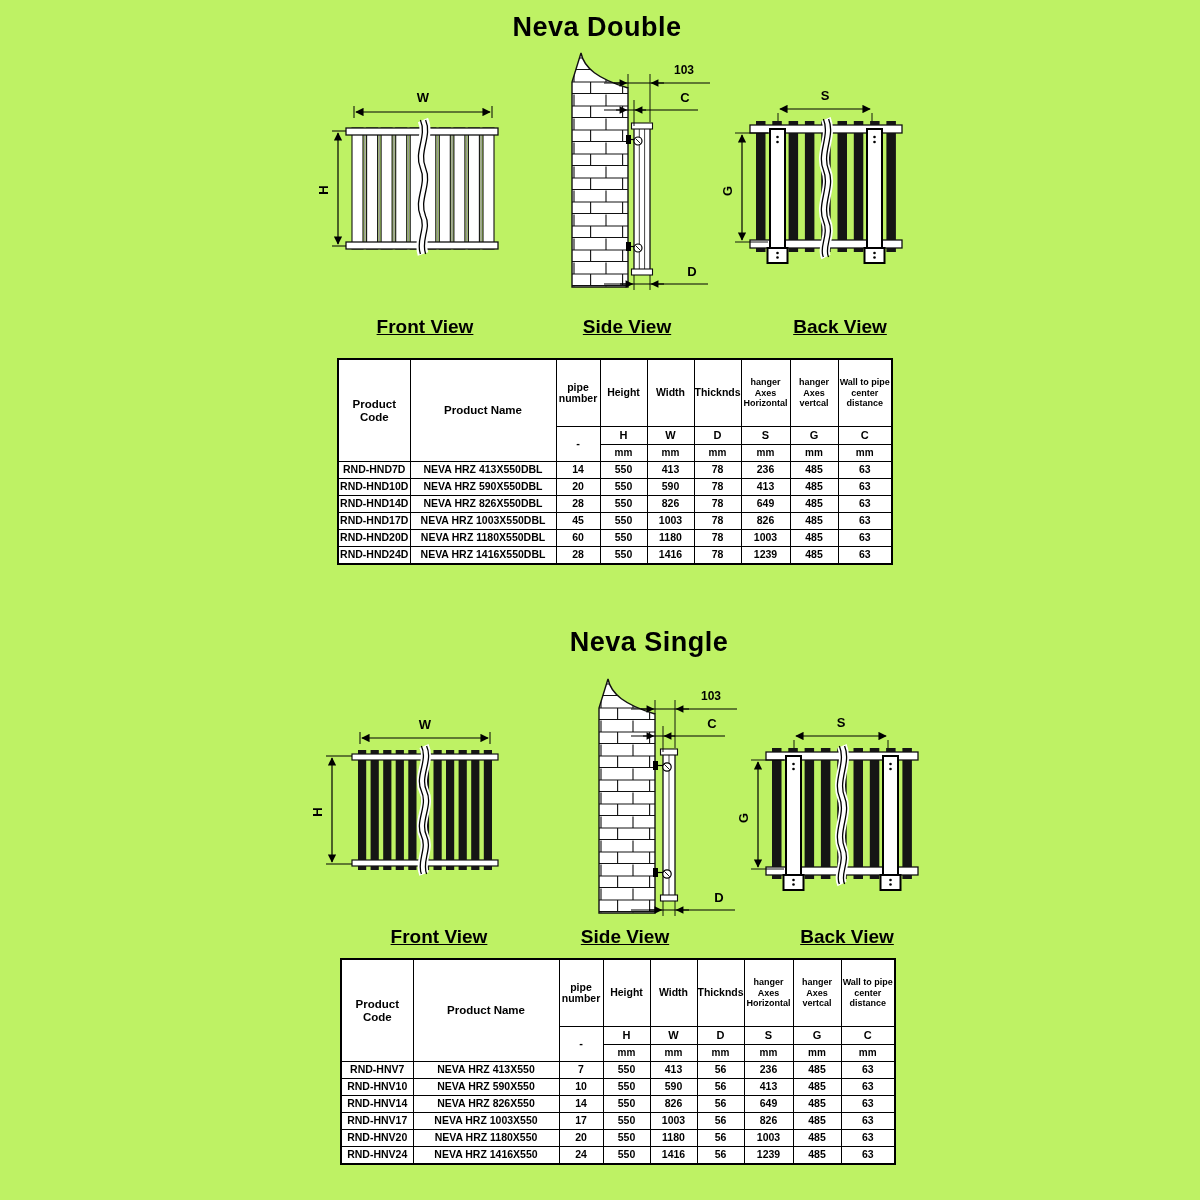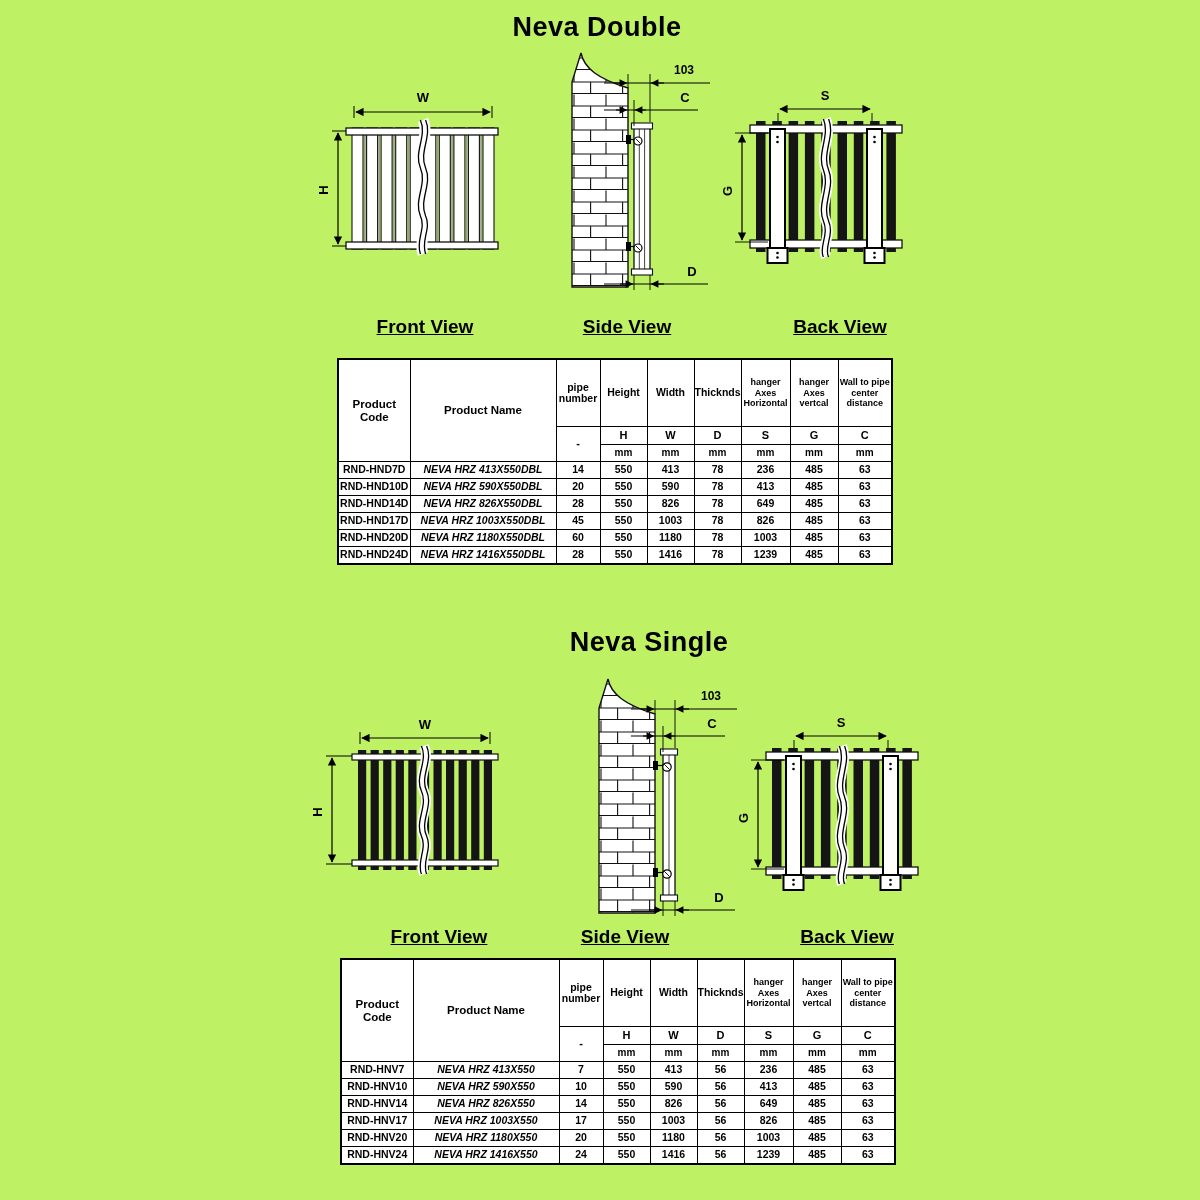--- a/index.html
+++ b/index.html
@@ -12,21 +12,21 @@
              border:2.5px solid #000;}
   table.spec td{border:1.3px solid #000;text-align:center;vertical-align:middle;padding:0;
                 font-weight:bold;overflow:hidden;font-size:10.5px;line-height:1.05;}
   td.hc{font-size:10px;}
   td.hc.big{font-size:11.5px;}
   td.hc.small{font-size:9px;line-height:1.2;}
   tr.hrow td{height:66px;}
   tr.srow td{height:17px;font-size:11px;}
   tr.urow td{height:16px;font-size:10px;}
   tr.drow td{height:16px;}
-  td.nm{font-size:10.3px;font-style:italic;}
+  td.nm{font-size:10.3px;}
   table.spec.single td.rg{font-weight:bold;}
   svg text{font-family:"Liberation Sans",sans-serif;font-weight:bold;}
 </style>
 </head>
 <body>
 
 <div class="sheet">
 
   <div class="abs title" style="left:597px;top:12px;">Neva Double</div>
 

